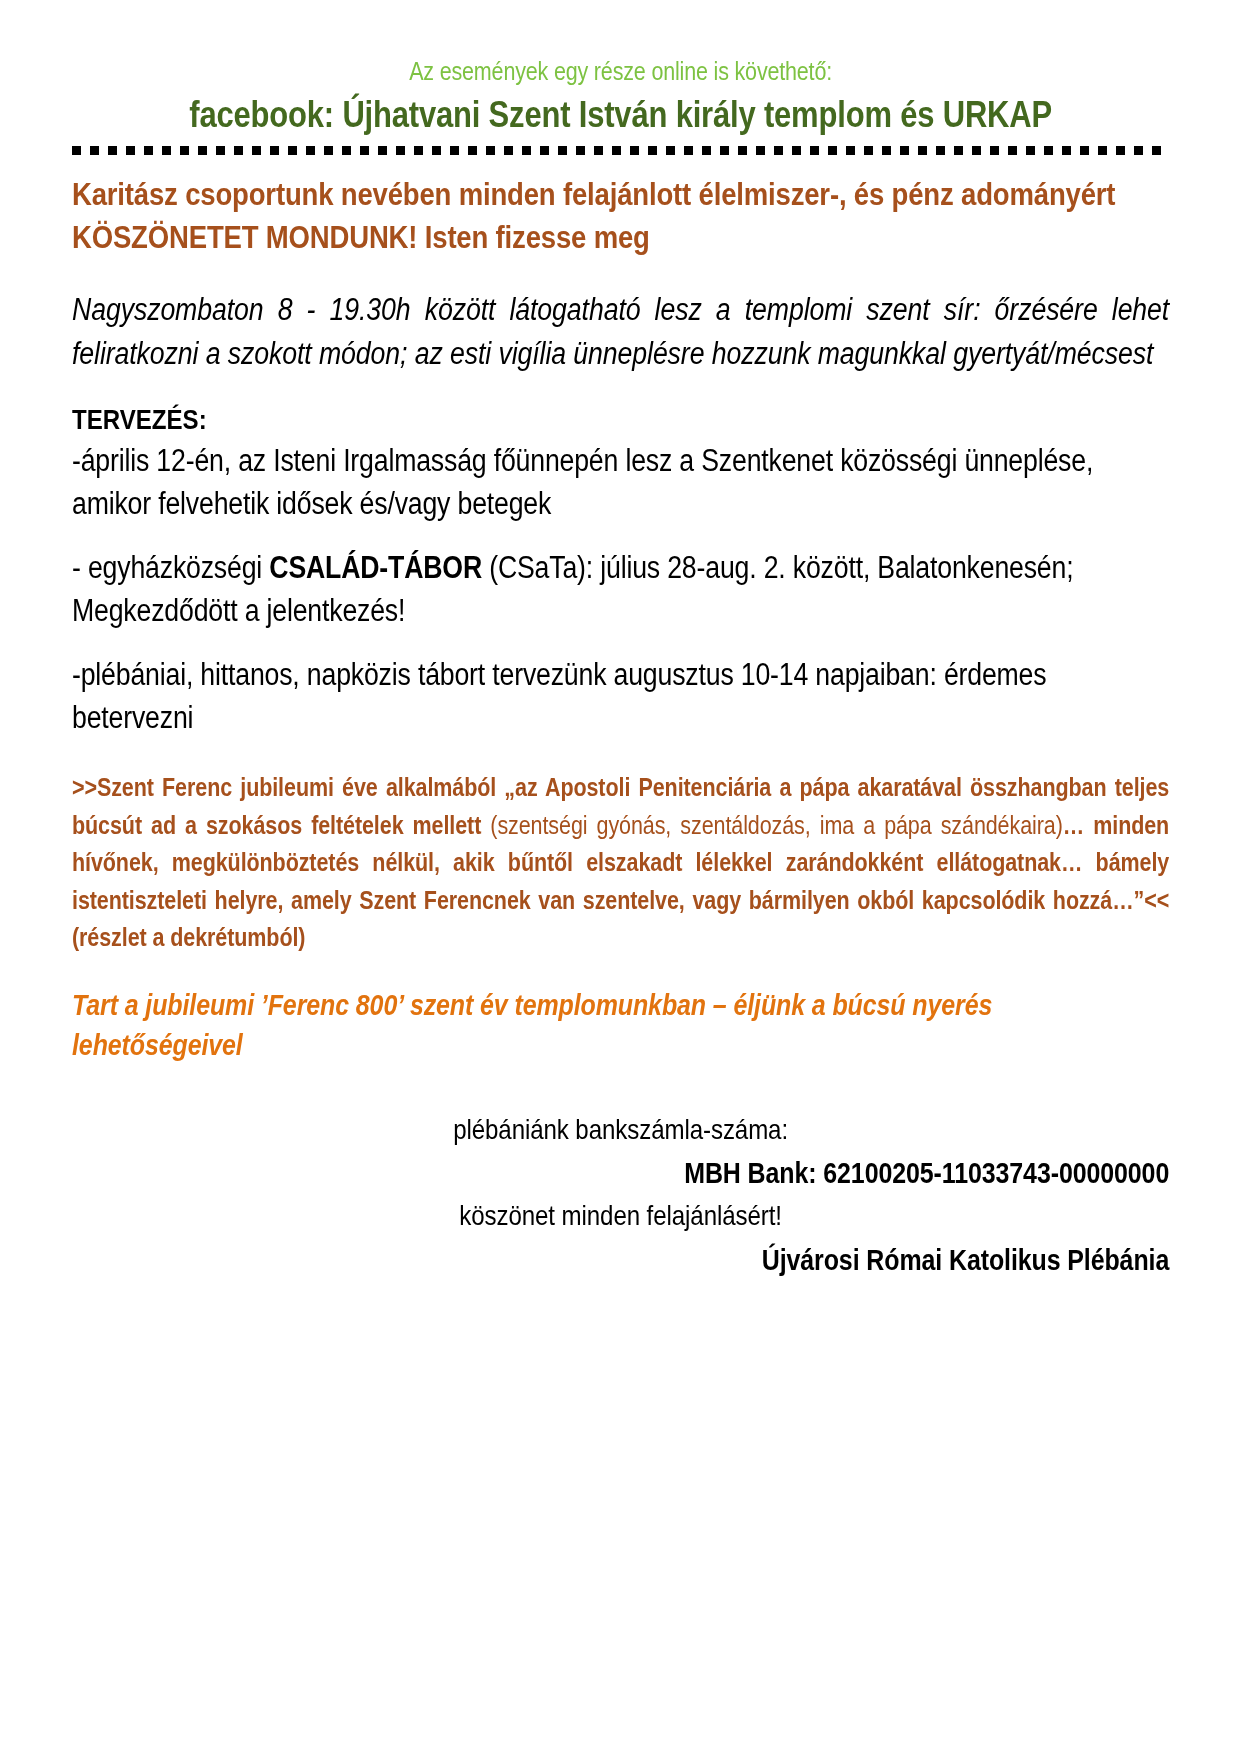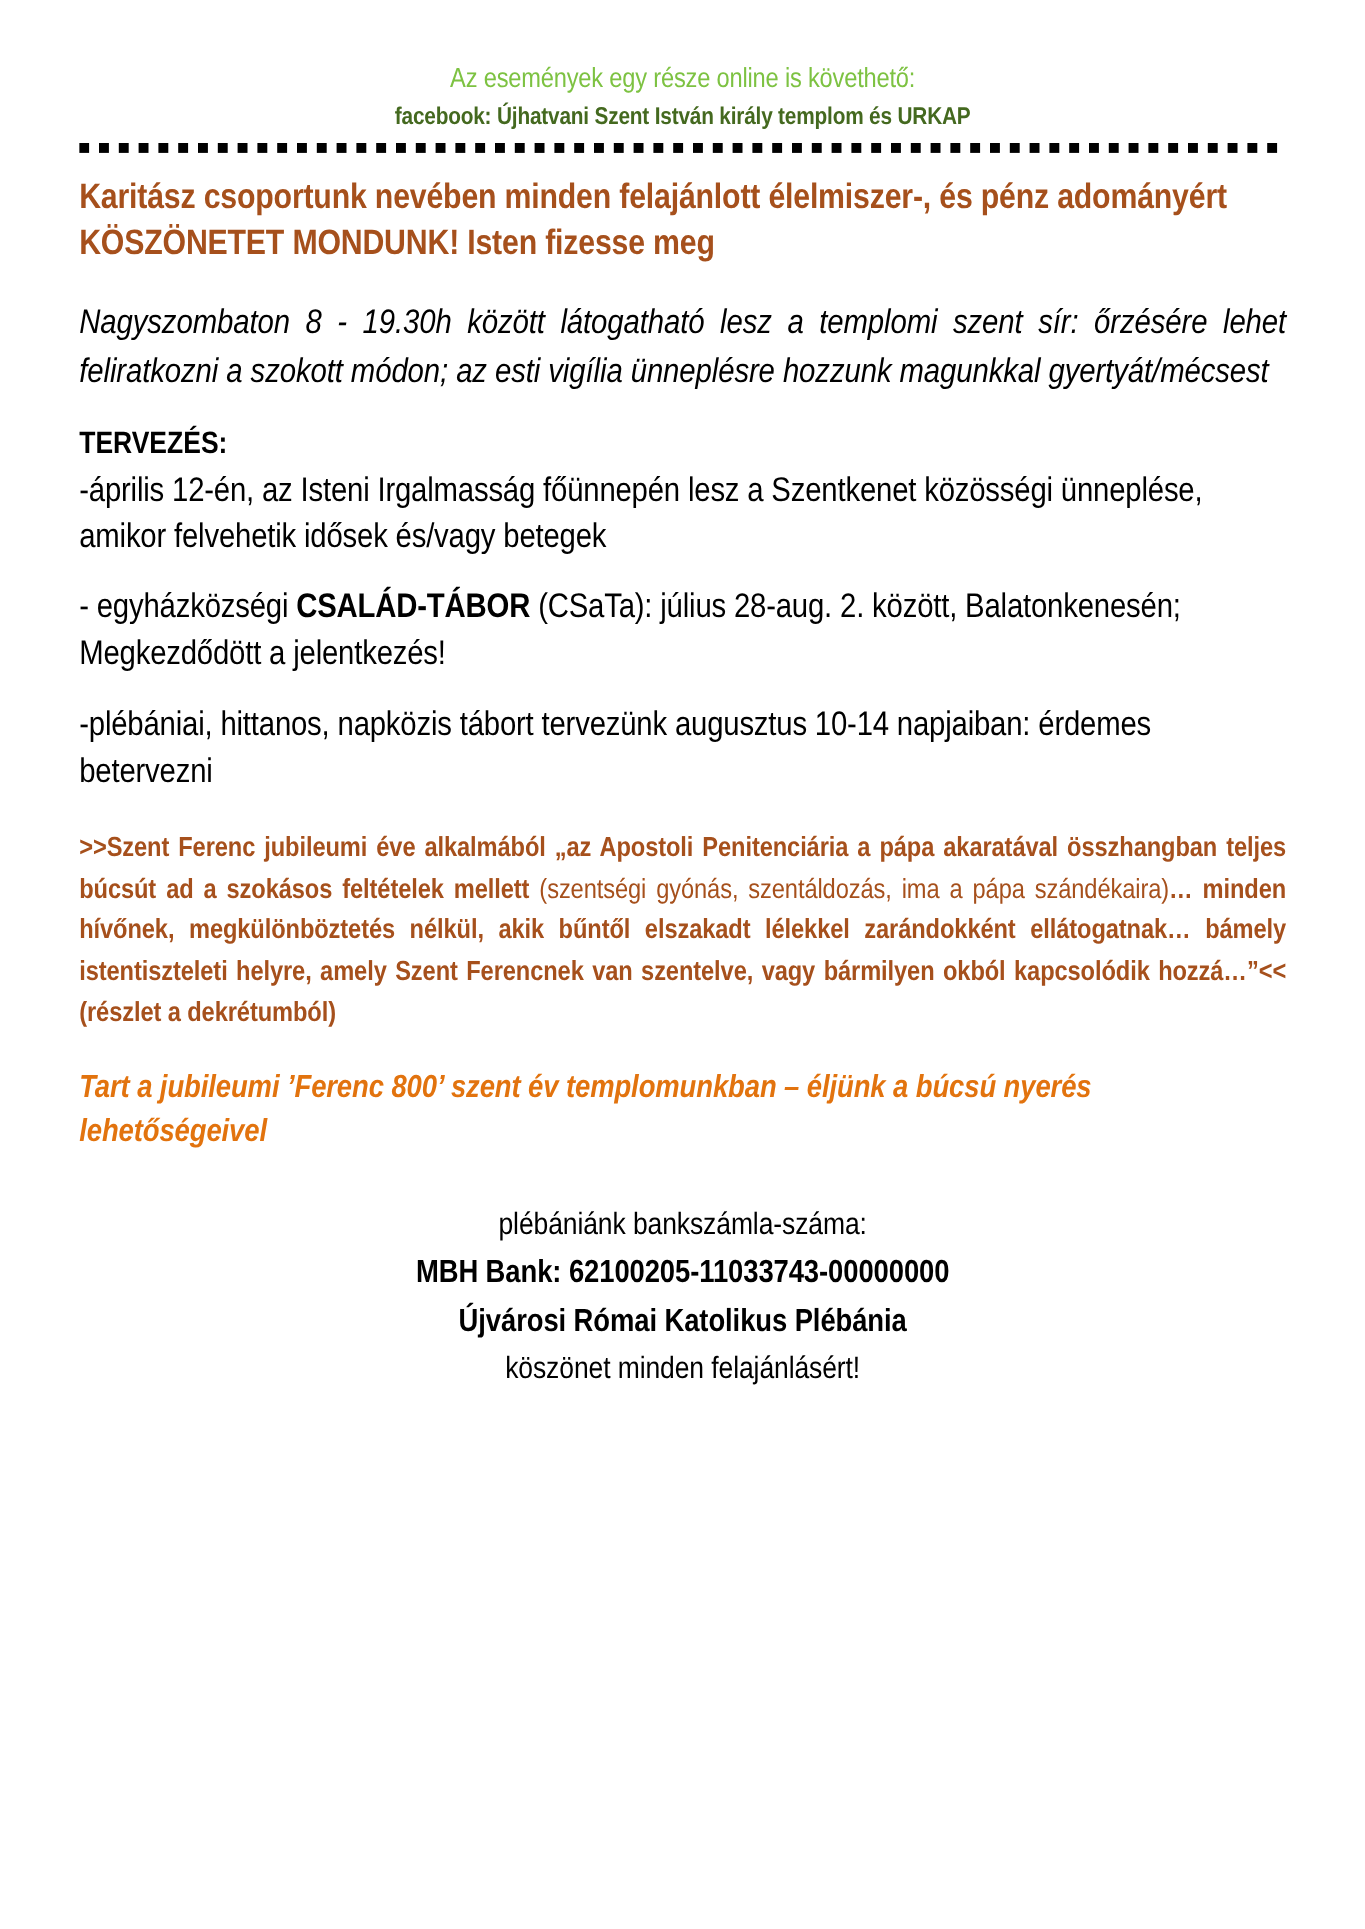--- a/index.html
+++ b/index.html
@@ -42,21 +42,21 @@
     font-size: 25px;
     letter-spacing: -0.2px;
     line-height: 1.25;
     margin: 0 0 6px 0;
   }
 
   .hdr-line2 {
     text-align: center;
     color: #44691F;
     font-weight: bold;
-    font-size: 22px;
+    font-size: 36px;
     letter-spacing: -0.2px;
     line-height: 1.2;
     margin: 0 0 10px 0;
   }
 
   .dotted-divider {
     height: 9px;
     margin: 4px 0 18px 0;
     background-image: repeating-linear-gradient(
         to right,
@@ -147,20 +147,21 @@
   .foot-line {
     font-size: 28px;
     line-height: 1.52;
     letter-spacing: -0.1px;
     color: #000000;
   }
 
   .foot-line.bold {
     font-weight: bold;
     font-size: 29px;
+    text-align: right;
   }
 </style>
 </head>
 <body>
 
 <div class="page">
 
   <div>
     <div class="hdr-line1">
       <span class="cond" style="display:inline-block;">Az események egy része online is követhető:</span>
@@ -194,21 +195,21 @@
 
   <p class="motto cond">Tart a jubileumi ’Ferenc 800’ szent év templomunkban – éljünk a búcsú nyerés lehetőségeivel</p>
 
   <div class="footer">
     <div class="foot-line">
       <span class="cond" style="display:inline-block;">plébániánk bankszámla-száma:</span>
     </div>
     <div class="foot-line bold">
       <span class="cond" style="display:inline-block;">MBH Bank: 62100205-11033743-00000000</span>
     </div>
+    <div class="foot-line">
+      <span class="cond" style="display:inline-block;">köszönet minden felajánlásért!</span>
+    </div>
     <div class="foot-line bold">
       <span class="cond" style="display:inline-block;">Újvárosi Római Katolikus Plébánia</span>
     </div>
-    <div class="foot-line">
-      <span class="cond" style="display:inline-block;">köszönet minden felajánlásért!</span>
-    </div>
   </div>
 
 </div>
 
 </body></html>

